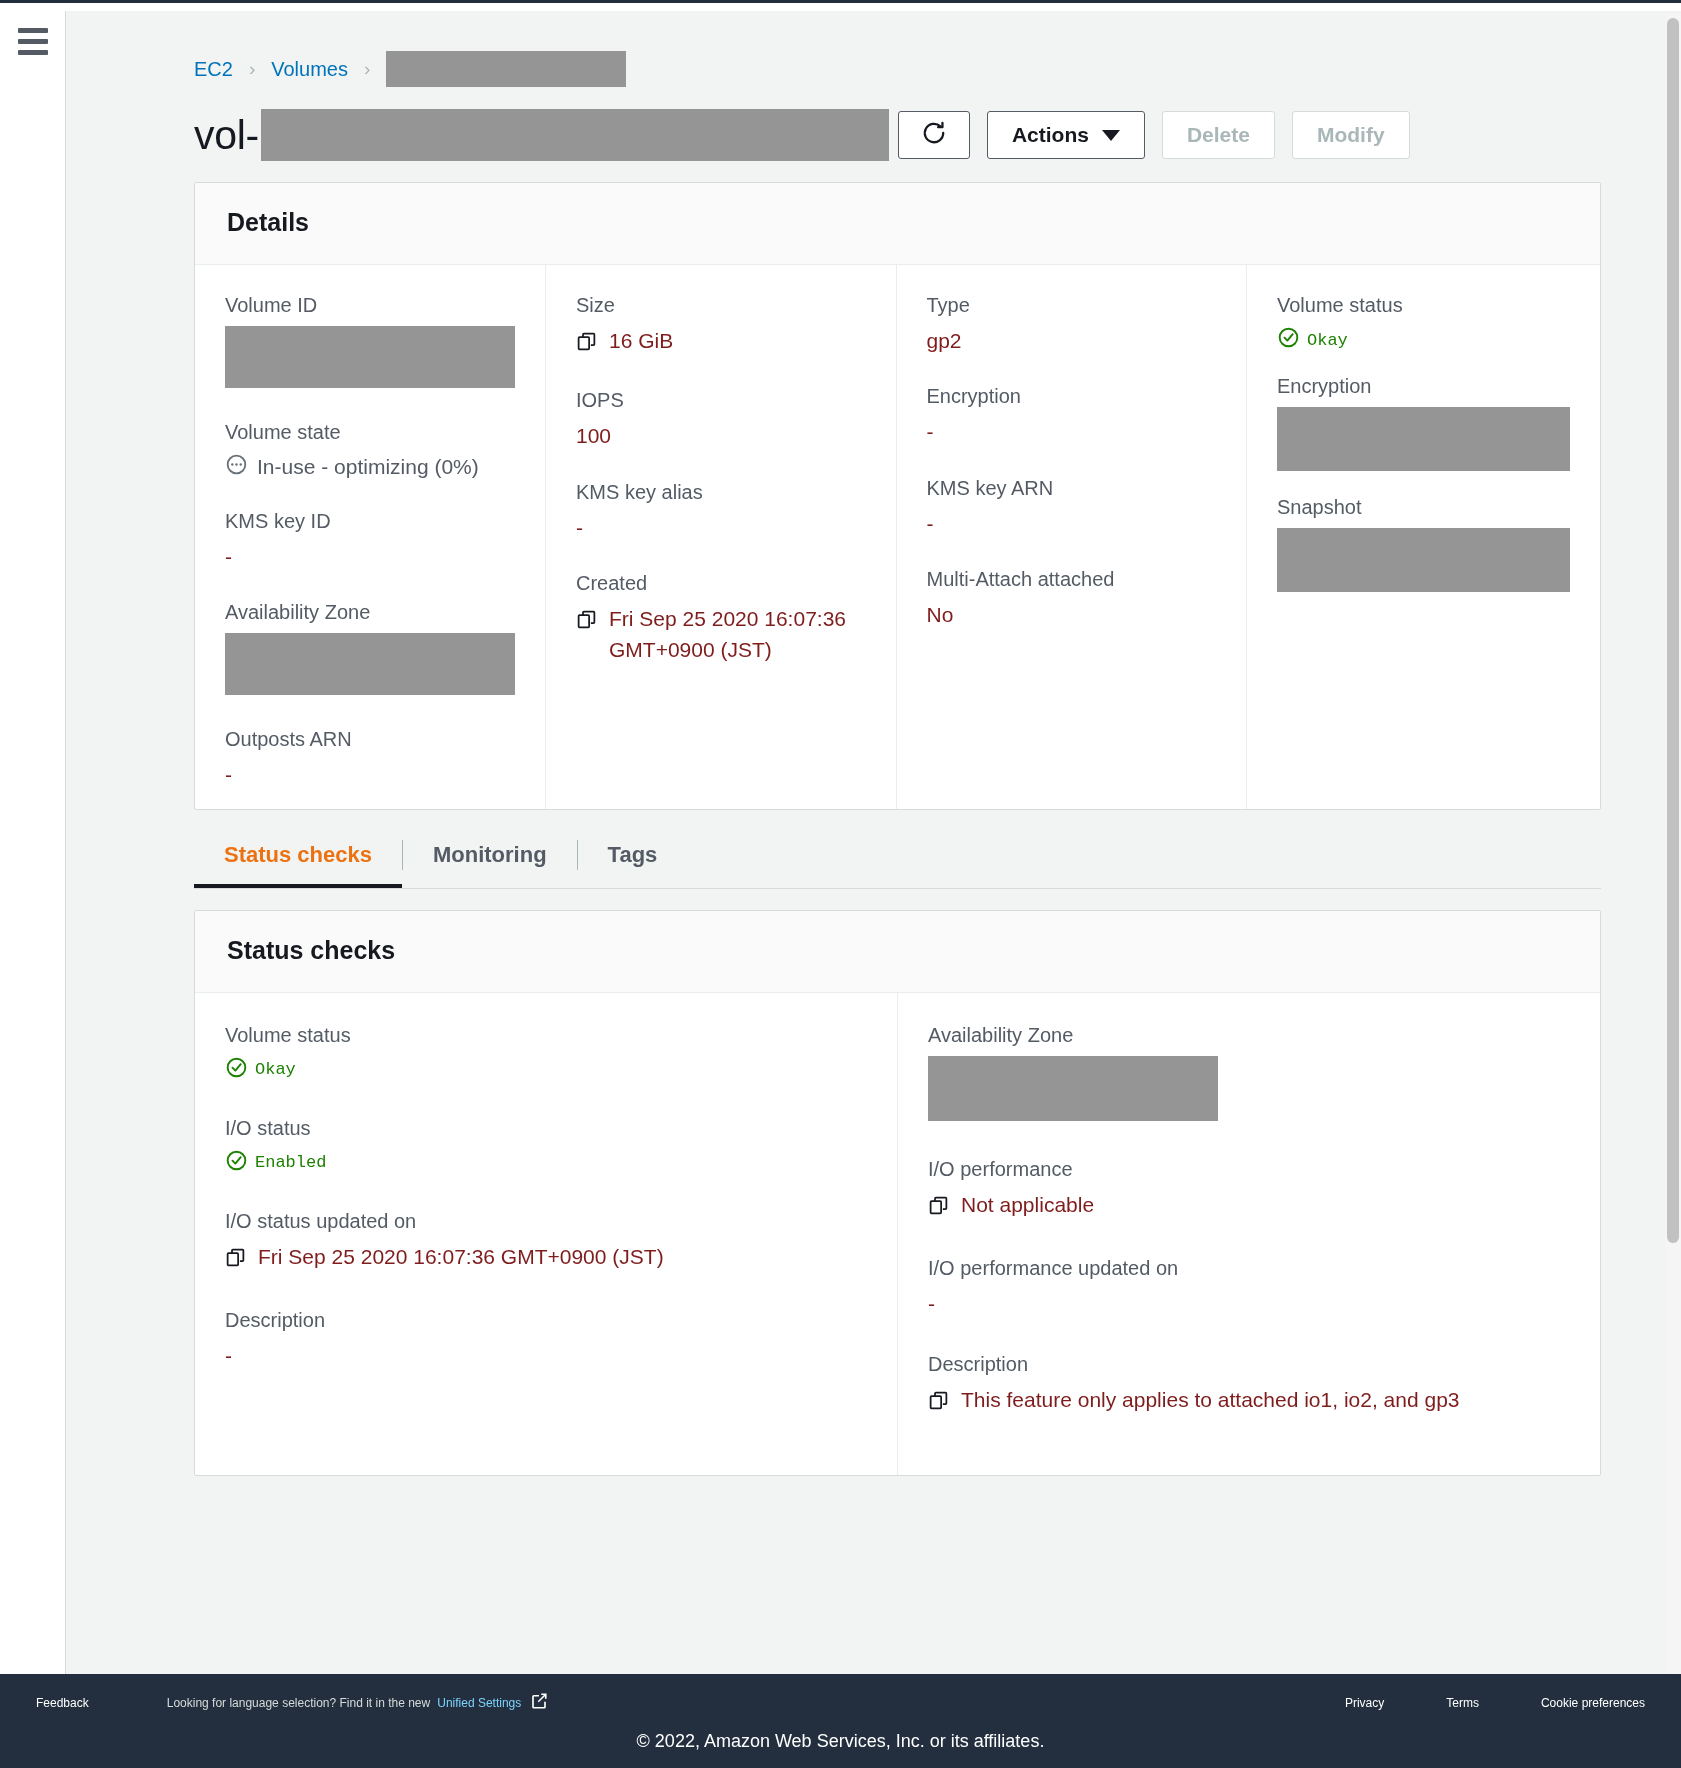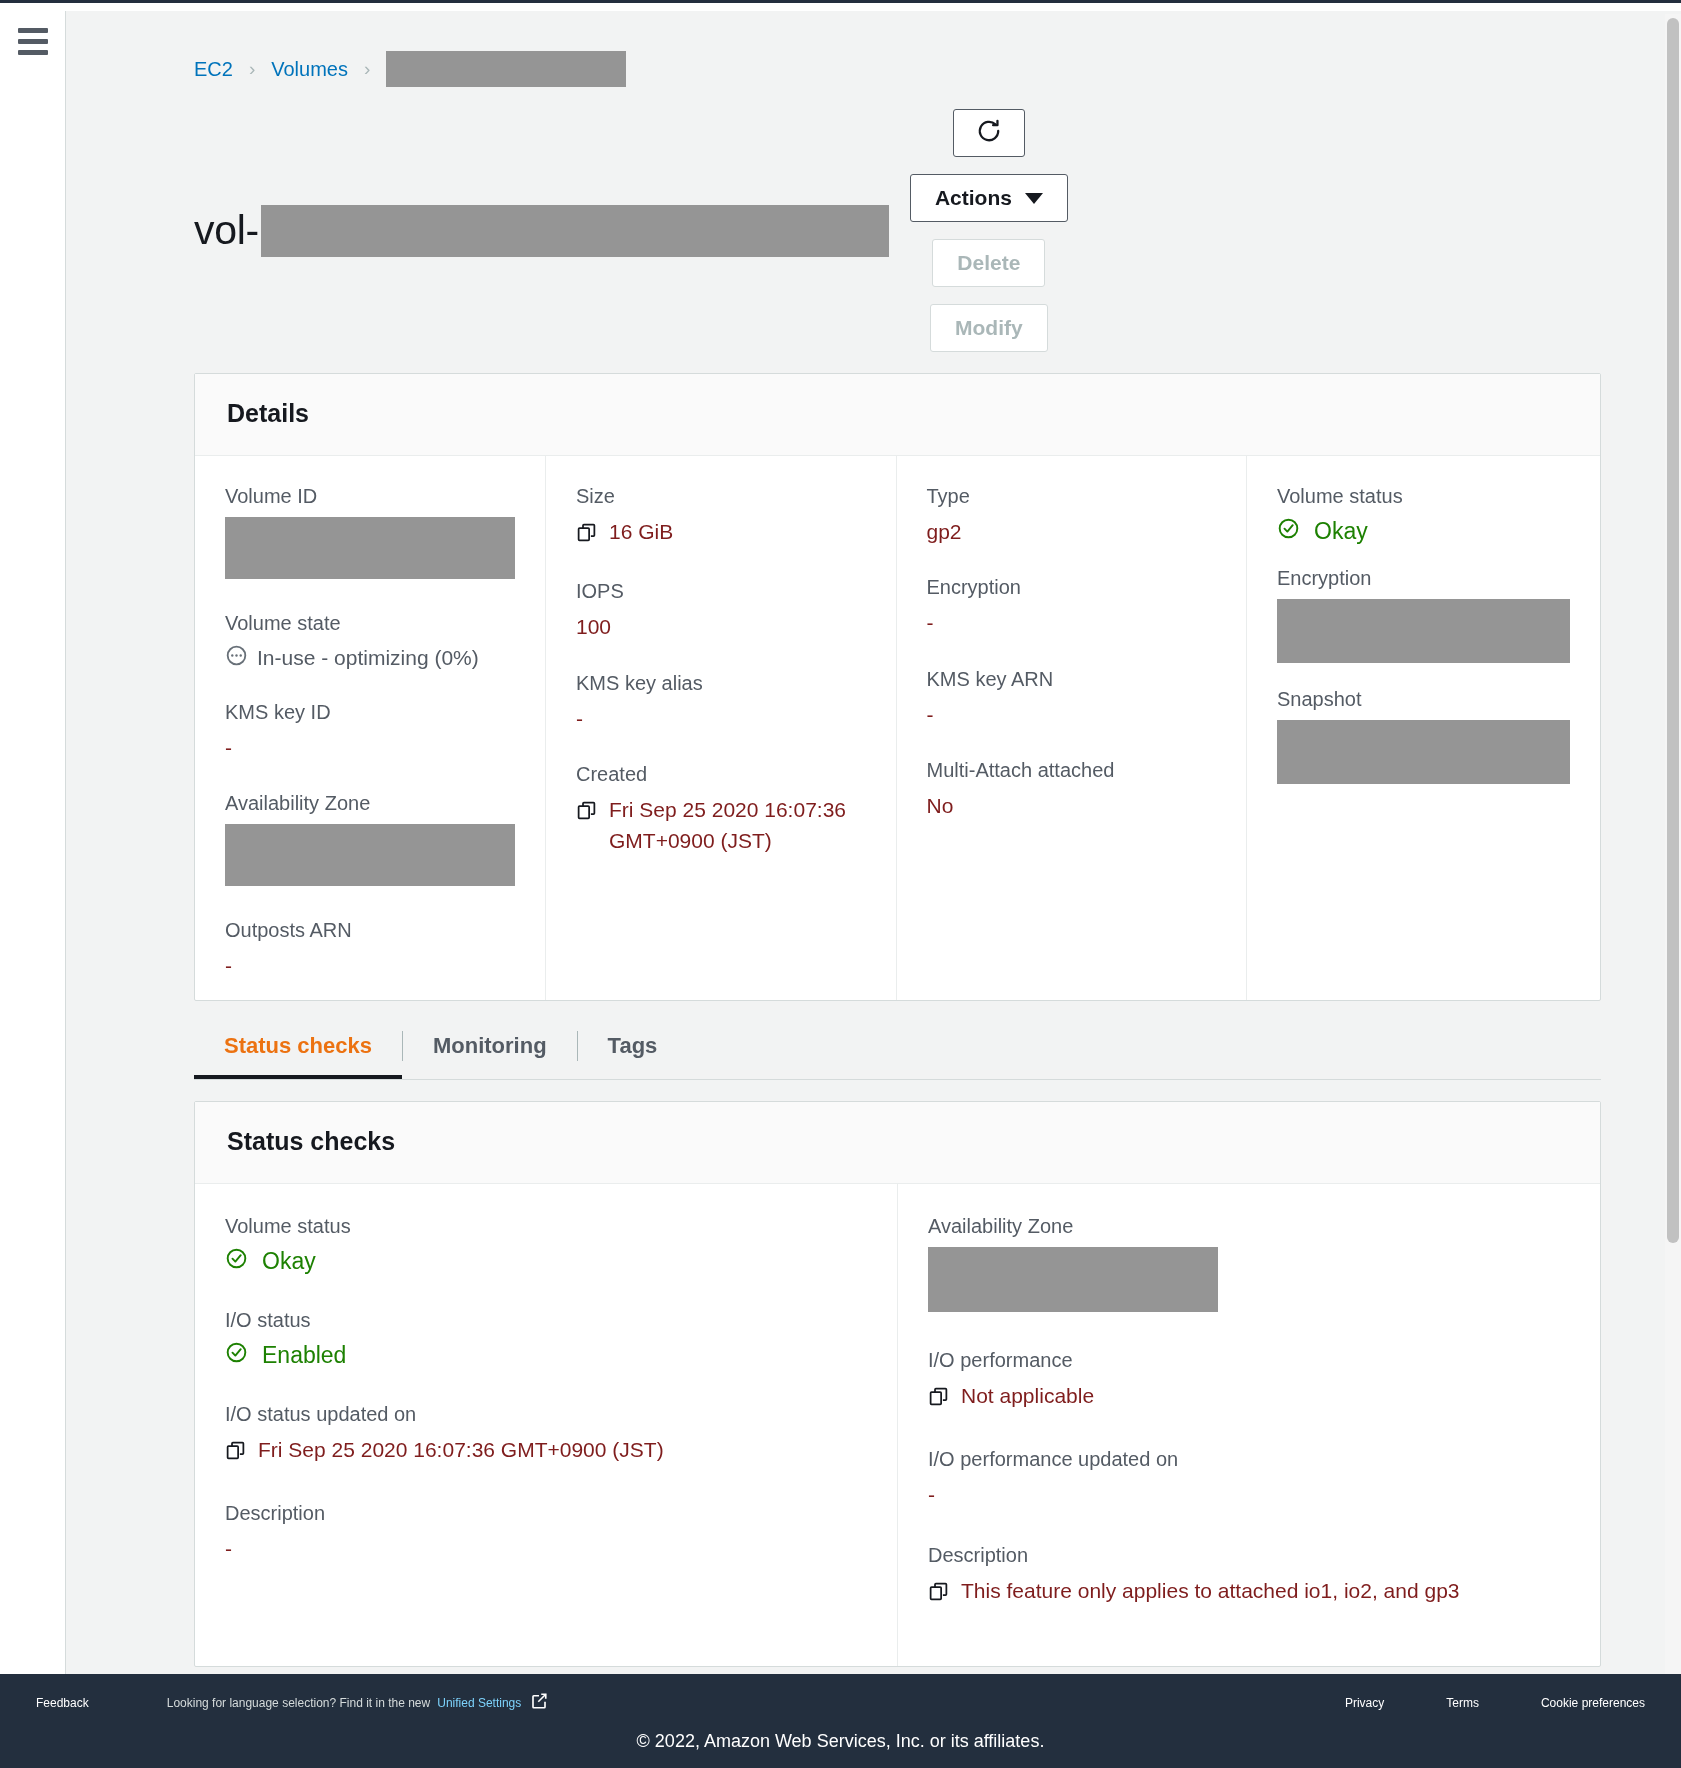--- a/index.html
+++ b/index.html
@@ -112,22 +112,21 @@
     letter-spacing: -0.3px;
     display: flex;
     align-items: center;
   }
   .title-redact { width: 628px; height: 52px; margin-left: 2px; }
 
   .header-actions {
     display: flex;
     align-items: center;
     gap: 17px;
-    margin-left: 21px;
-    flex-direction: column;
+    margin-left: 9px;
   }
   .btn {
     height: 48px;
     border: 1px solid #545b64;
     background: #ffffff;
     color: #16191f;
     font-size: 21px;
     font-weight: bold;
     font-family: "Liberation Sans", sans-serif;
     border-radius: 3px;
@@ -198,24 +197,25 @@
     display: flex;
     align-items: flex-start;
     gap: 12px;
   }
   .fvalue.plain { display: block; }
 
   .copy-ico { flex: 0 0 auto; margin-top: 4px; }
 
   .status-ok {
     color: #1d8102;
-    font-size: 23px;
-    display: flex;
-    align-items: center;
-    gap: 14px;
+    font-size: 17px;
+    display: flex;
+    align-items: center;
+    gap: 7px;
+    font-family: Liberation Mono, monospace;
   }
   .state-pending {
     color: #545b64;
     font-size: 21px;
     display: flex;
     align-items: center;
     gap: 9px;
   }
 
   .v-redact-volid   { width: 290px; height: 62px; }

